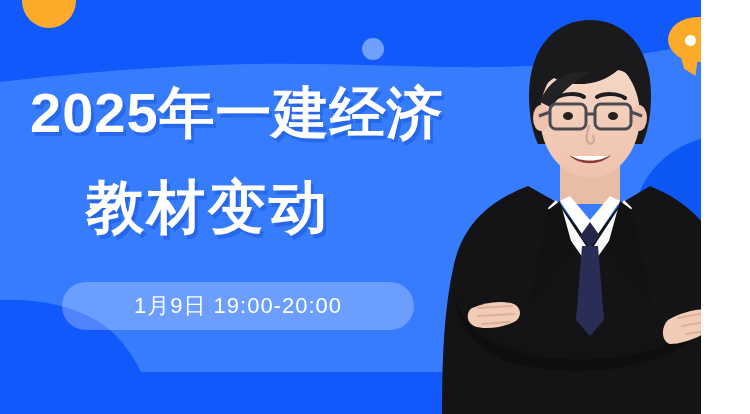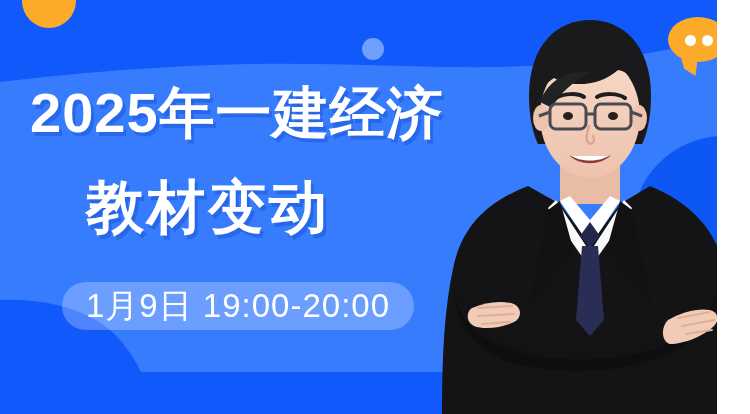--- a/index.html
+++ b/index.html
@@ -8,21 +8,20 @@
     background: #ffffff;
   }
   #poster {
     position: relative;
     width: 701px;
     height: 414px;
     overflow: hidden;
     background: #a16207;
     font-family: "Liberation Sans", "DejaVu Sans", sans-serif;
     user-select: none;
-    padding-left: 16px;
   }
 
   
   .bg-base {
     position: absolute;
     inset: 0;
     background: #1259FB;
   }
   .bg-svg {
     position: absolute;
@@ -136,21 +135,21 @@
     width: 352px;
     height: 48px;
     border-radius: 24px;
     background: rgba(255, 255, 255, 0.26);
     display: flex;
     align-items: center;
     justify-content: center;
     z-index: 6;
   }
   .date-text {
-    font-size: 33px;
+    font-size: 22px;
     color: #ffffff;
     letter-spacing: 1px;
     white-space: nowrap;
   }
 
   
   .person {
     position: absolute;
     left: 432px;
     top: 8px;

